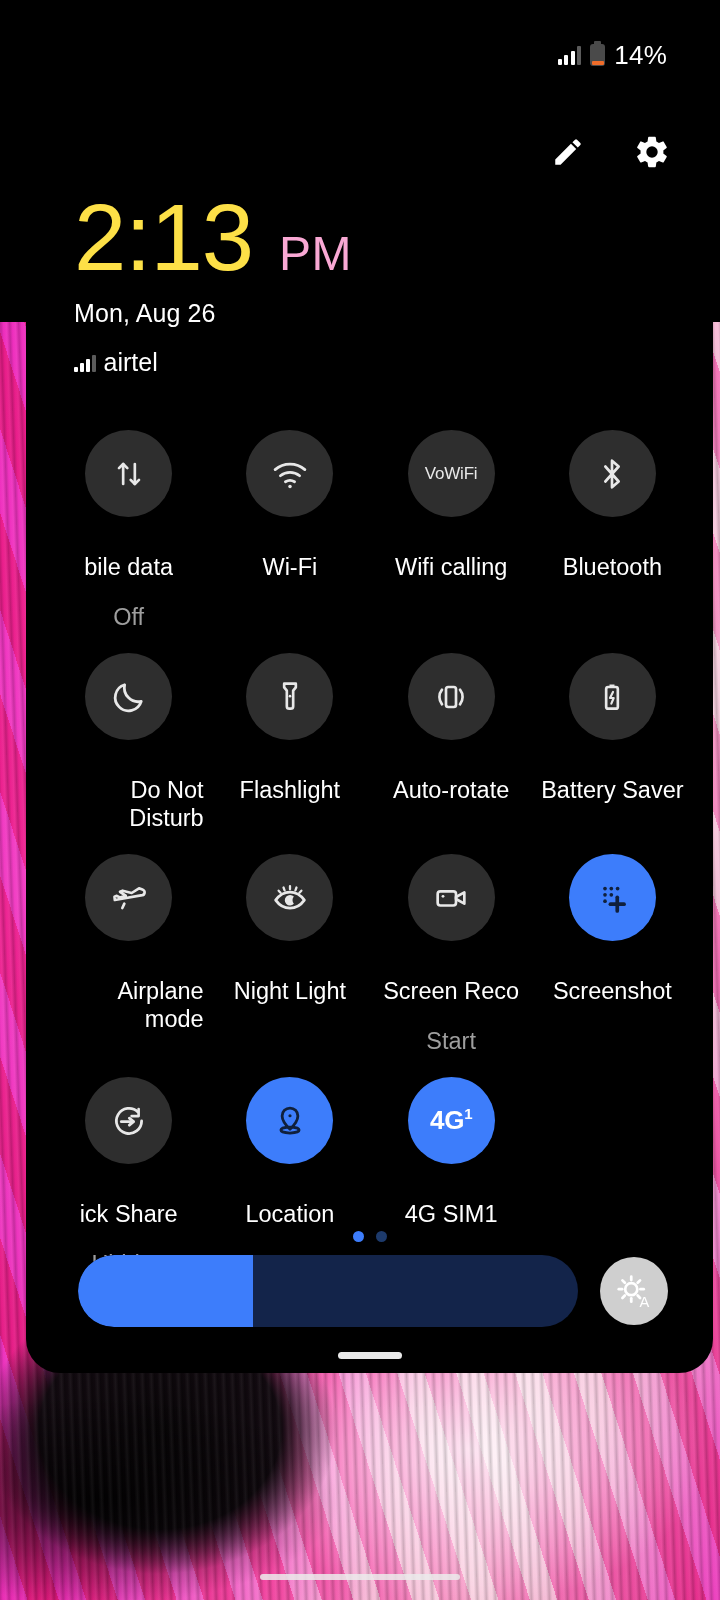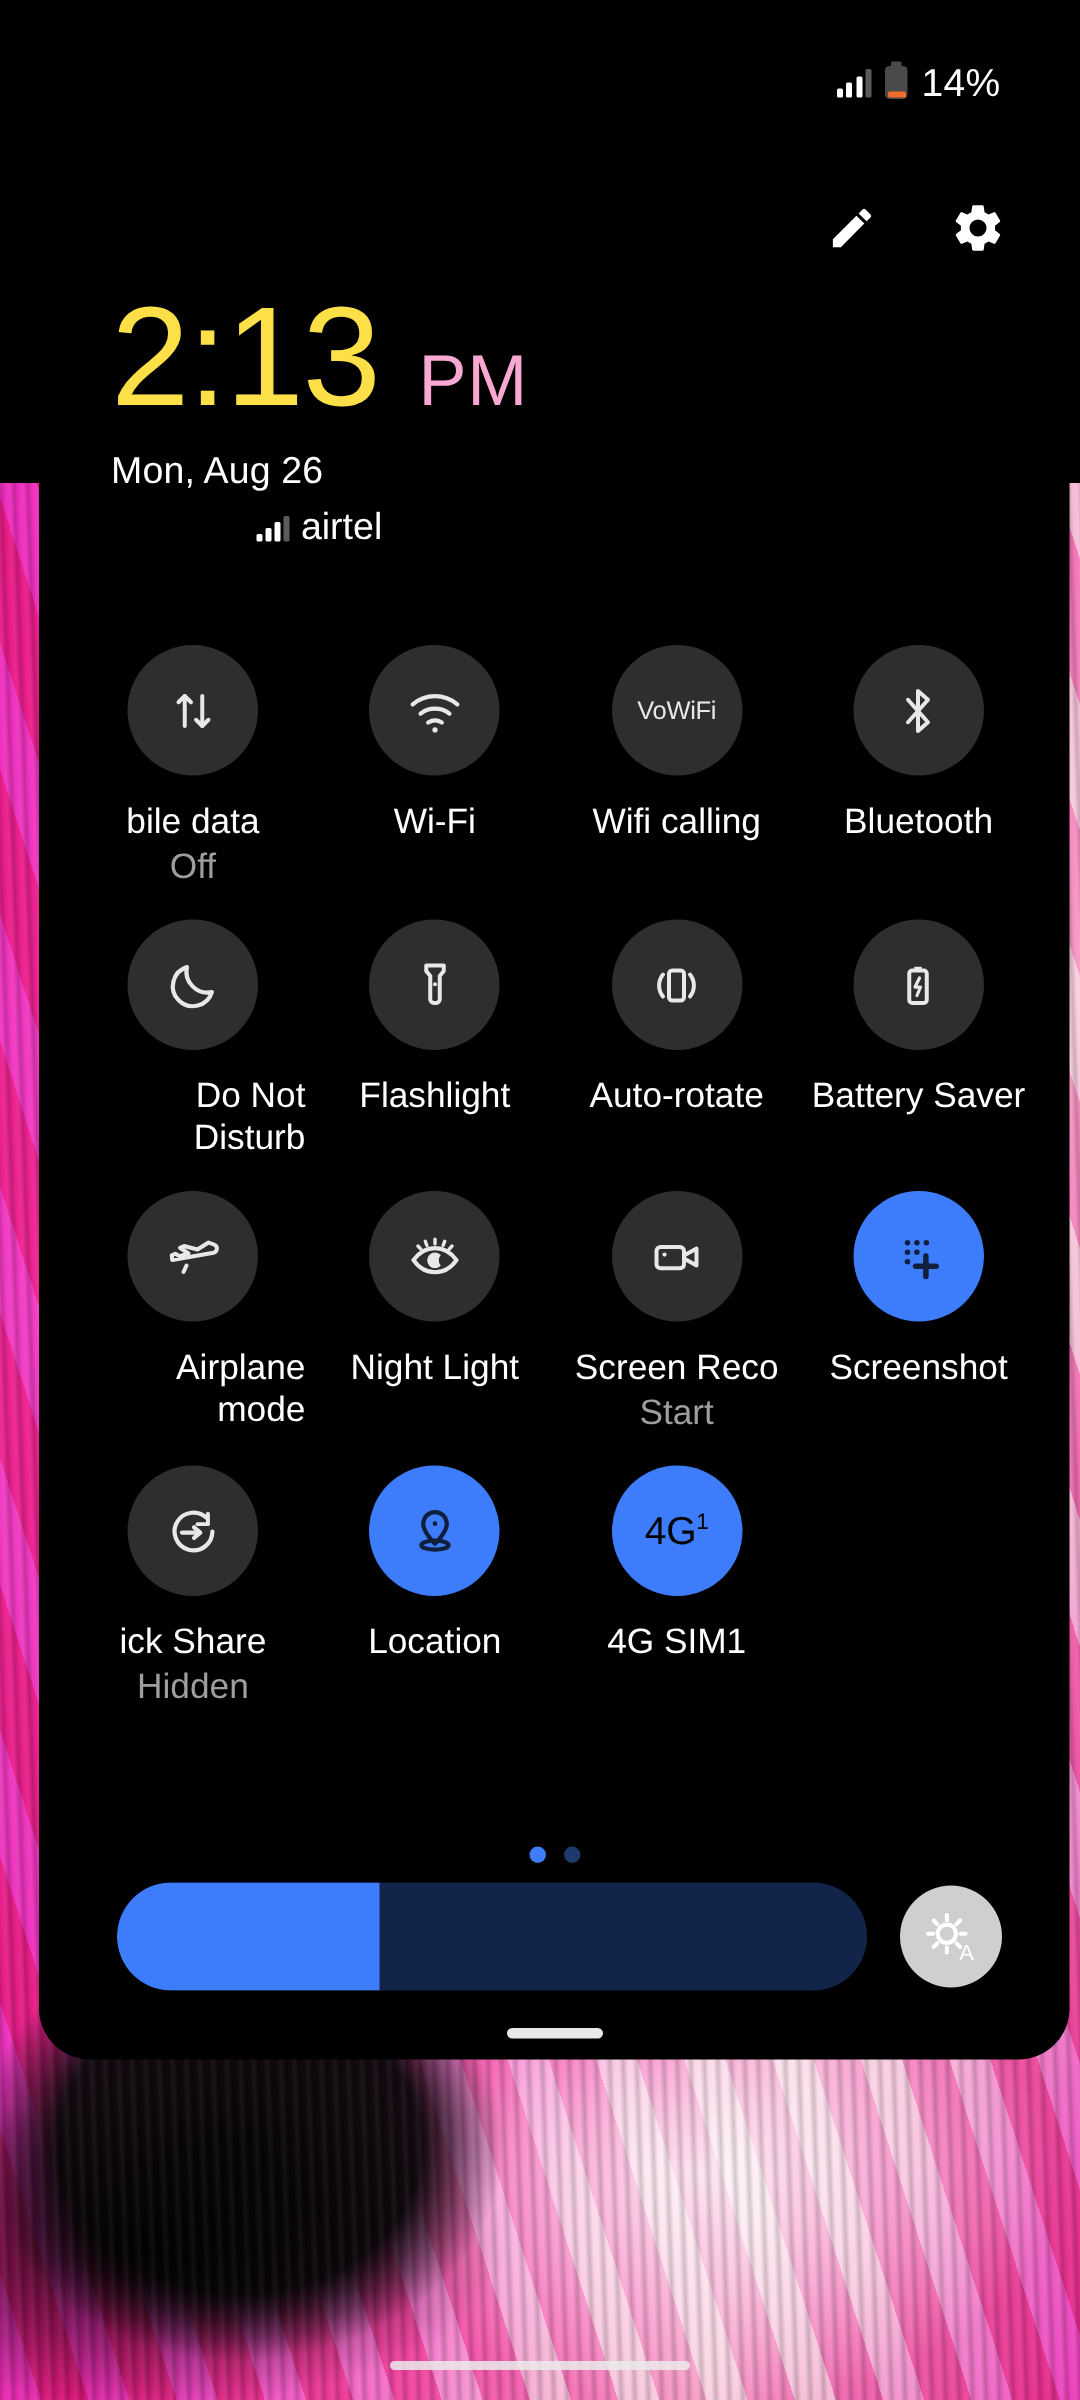--- a/index.html
+++ b/index.html
@@ -77,49 +77,49 @@
     display:flex; align-items:center; gap:42px;
   }
   .hdr-btn { width:42px; height:42px; display:flex; align-items:center; justify-content:center; }
 
   
   #clock-block { position:absolute; left:48px; top:196px; }
   #clock-row { display:flex; align-items:baseline; }
   #clock-time { color:#fde047; font-size:94px; font-weight:300; line-height:84px; letter-spacing:-1px; }
   #clock-ampm { color:#f9a8d4; font-size:48px; font-weight:400; margin-left:26px; letter-spacing:0.5px; }
   #clock-date { color:#fff; font-size:25px; margin-top:18px; letter-spacing:0.1px; }
-  #carrier-row { display:flex; align-items:center; gap:8px; margin-top:8px;justify-content:center; }
+  #carrier-row { display:flex; align-items:center; gap:8px; margin-top:20px; }
   #carrier-name { color:#fff; font-size:25px; }
   .sig-bars.small i { width:3.5px; }
   .sig-bars.small i:nth-child(1){height:5px;}
   .sig-bars.small i:nth-child(2){height:9px;}
   .sig-bars.small i:nth-child(3){height:13px;}
   .sig-bars.small i:nth-child(4){height:17px;background:#5b5b5b;}
 
   
   #tiles-grid {
     position:absolute; left:22px; top:430px; width:645px;
     display:grid; grid-template-columns:repeat(4,1fr); row-gap:22px;
   }
-  .tile { display:flex; flex-direction:column; align-items:center; width:100%; }
+  .tile { display:flex; flex-direction:column; align-items:center; width:100%;gap:20px; }
   .tile-circle {
     width:87px; height:87px; border-radius:50%;
     background:#2e2e2e;
     display:flex; align-items:center; justify-content:center;
     position:relative;
   }
   .tile-circle.active { background:#3d7dfb; }
   .tile-label {
     color:#fff; font-size:23.5px; text-align:right; margin-top:16px;
     line-height:28px; max-width:150px;
   }
   .tile-label.clipped { white-space:nowrap; overflow:hidden; }
   .tile-sub { color:#9e9e9e; font-size:23.5px; text-align:center; line-height:28px; margin-top:2px; }
   .tile-text-icon { font-size:17px; color:#e8e8e8; letter-spacing:-0.2px; }
-  .tile-text-icon.dark { color:#000000; font-size:26px; font-weight:400; }
+  .tile-text-icon.dark { color:#ffffff; font-size:26px; font-weight:700; }
   .tile-text-icon.dark sup { font-size:15px; }
 
   
   #page-dots {
     position:absolute; left:0; right:0; top:1231px;
     display:flex; justify-content:center; gap:12px;
   }
   #page-dots span { width:11px; height:11px; border-radius:50%; background:#1d3a6b; display:block; }
   #page-dots span.on { background:#3d7dfb; }
 

